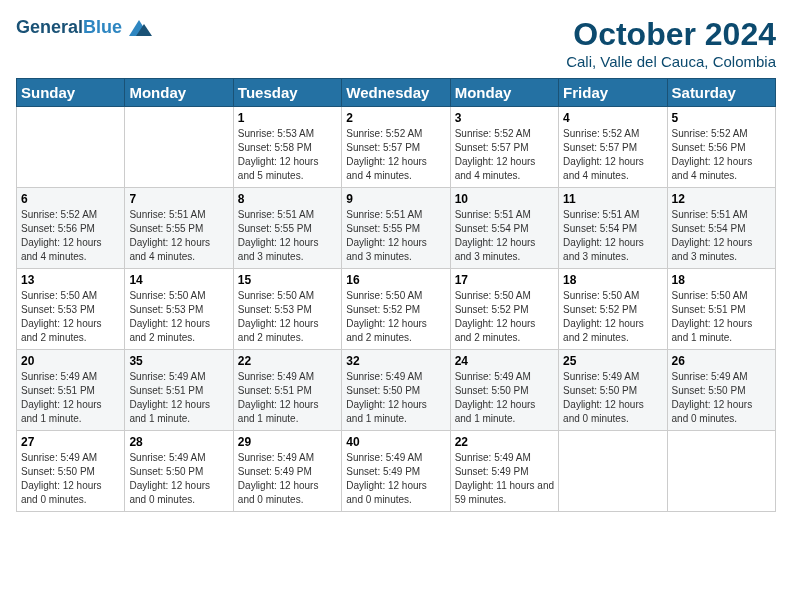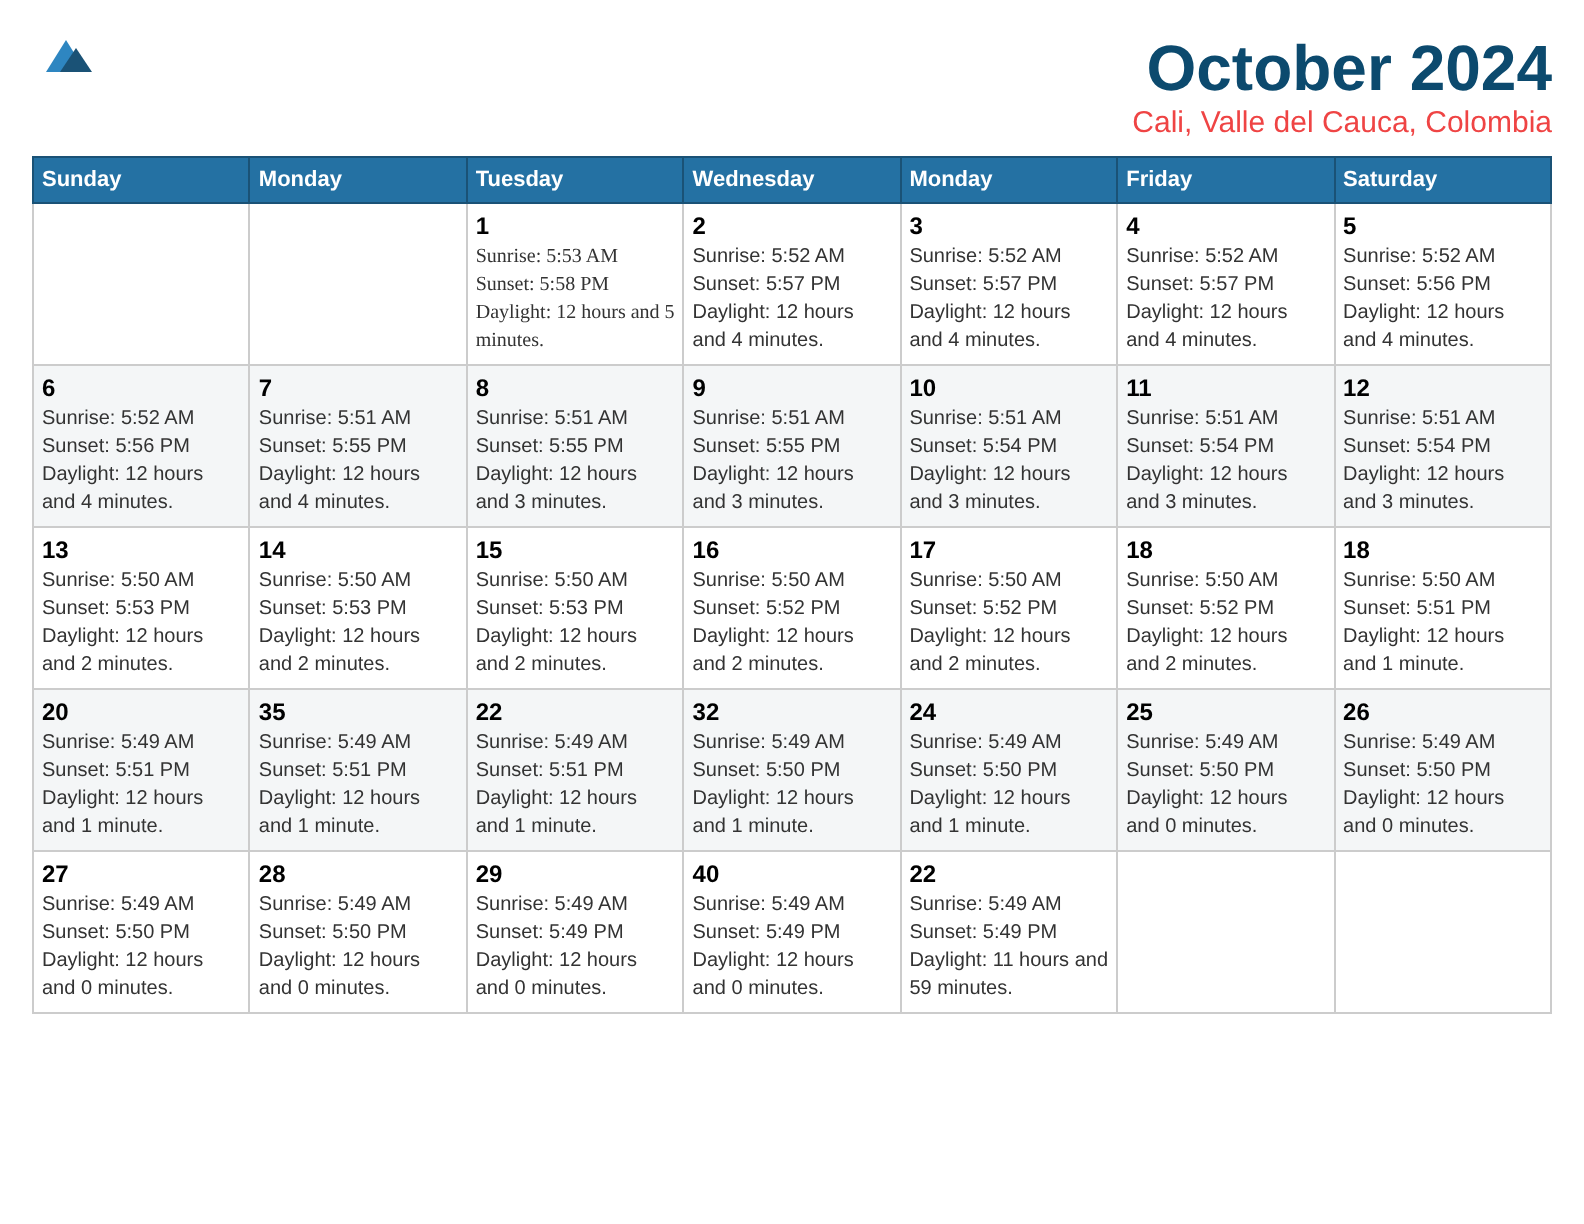--- a/index.html
+++ b/index.html
@@ -37,33 +37,33 @@
     .title-area {
       text-align: right;
     }
     .month-title {
       font-size: 32px;
       font-weight: bold;
       color: #0c4a6e;
     }
     .location-title {
       font-size: 15px;
-      color: #ef4444;
+      color: #0c4a6e;
     }
     .calendar {
       width: 100%;
       border-collapse: collapse;
       font-size: 11px;
     }
     .calendar th {
       background: #2471a3;
       color: #fff;
       padding: 5px 4px;
       text-align: left;
-      font-size: 11px;
+      font-size: 15px;
       border: 1px solid #1a5276;
     }
     .calendar td {
       border: 1px solid #ccc;
       padding: 4px;
       vertical-align: top;
       width: calc(100% / 7);
       min-height: 80px;
       background: #fff;
     }
@@ -85,20 +85,23 @@
       background: #fff !important;
     }
   </style>
 </head>
 <body>
 
 <div class="header-area">
   <div class="logo">
     <div>
       <div style="display:flex;align-items:center;">
+        <div class="logo-text">
+          General<span>Blue</span>
+        </div>
         <svg class="logo-icon" viewBox="0 0 30 24" xmlns="http://www.w3.org/2000/svg">
           <polygon points="5,20 15,4 25,20" fill="#2e86c1"></polygon>
           <polygon points="12,20 20,8 28,20" fill="#1a5276"></polygon>
         </svg>
       </div>
     </div>
   </div>
   <div class="title-area">
     <div class="month-title">October 2024</div>
     <div class="location-title">Cali, Valle del Cauca, Colombia</div>
@@ -116,21 +119,21 @@
         <th>Friday</th>
         <th>Saturday</th>
       </tr>
   </thead>
   <tbody id="calendar-body">
   <tr>
         <td class="empty-cell"></td>
         <td class="empty-cell"></td>
         <td>
           <span class="day-number">1</span>
-          <div class="day-info" style="white-space: pre-line; font-family: Liberation Serif, serif;">Sunrise: 5:53 AM
+          <div class="day-info" style="white-space: pre-line;">Sunrise: 5:53 AM
 Sunset: 5:58 PM
 Daylight: 12 hours and 5 minutes.</div>
         </td>
         <td>
           <span class="day-number">2</span>
           <div class="day-info" style="white-space: pre-line;">Sunrise: 5:52 AM
 Sunset: 5:57 PM
 Daylight: 12 hours and 4 minutes.</div>
         </td>
         <td>

